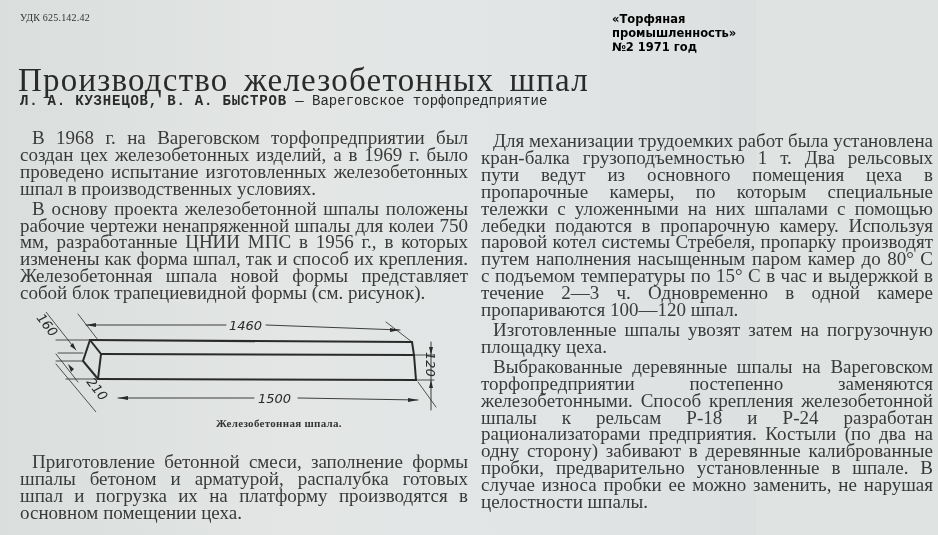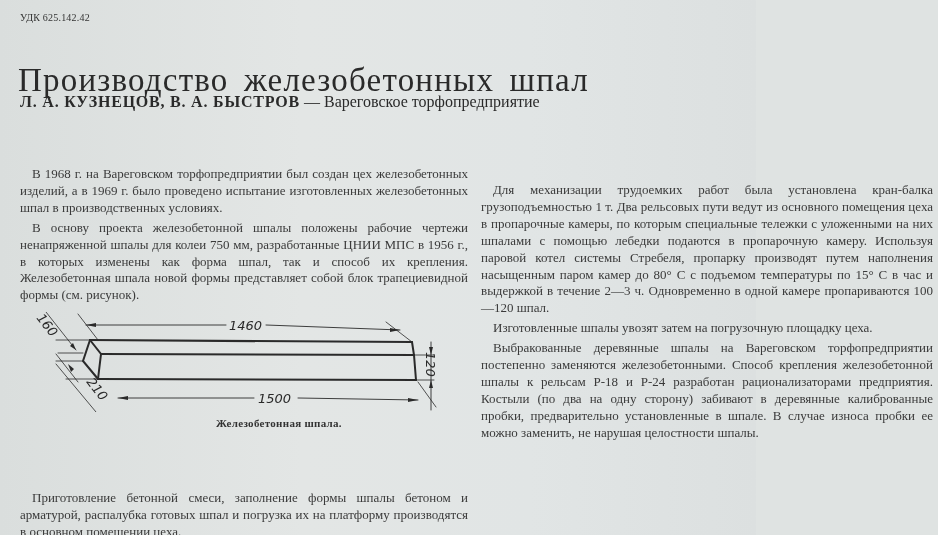--- a/index.html
+++ b/index.html
@@ -24,47 +24,47 @@
       font-size: 11.5px; color: #000;
     }
     .title {
       position: absolute; left: 18px; top: 40px;
       font-size: 33px; color: #2a2a2a; letter-spacing: 1.2px; word-spacing: 6px;
       font-weight: normal;
       text-align: right;
     }
     .authors {
       position: absolute; left: 20px; top: 93px;
-      font-size: 16px; color: #2a2a2a;
+      font-size: 14px; color: #2a2a2a; font-family: Liberation Mono, monospace;
     }
     .authors .names { font-weight: bold; letter-spacing: 0.8px; }
     .col {
-      position: absolute; font-size: 13px; line-height: 16.9px; color: #3a3a3a;
+      position: absolute; font-size: 19px; line-height: 16.9px; color: #3a3a3a;
       text-align: justify;
-      margin-top: 36px;
     }
     .col p { margin: 0; text-indent: 12px; }
     .col p + p { margin-top: 3px; }
     .col-left { left: 20px; top: 130px; width: 448px; }
     .col-left-bottom { left: 20px; top: 454px; width: 448px; }
-    .col-right { left: 481px; top: 146px; width: 452px; }
+    .col-right { left: 481px; top: 133px; width: 452px; }
     .figure {
       position: absolute; left: 26px; top: 312px; width: 420px; height: 100px;
     }
     .caption {
       position: absolute; left: 168px; top: 417px;
       font-size: 11px; font-weight: bold; color: #333; letter-spacing: 0.3px; margin-left: 48px;
     }
   </style>
 </head>
 <body>
 
 <div class="page">
 
   <div class="udk">УДК 625.142.42</div>
+  <div class="journal">«Торфяная промышленность» №2  1971 год</div>
 
   <h1 class="title">Производство железобетонных шпал</h1>
 
   <div class="authors">
     <span class="names">Л. А. КУЗНЕЦОВ, В. А. БЫСТРОВ</span><span> — Вареговское торфопредприятие</span>
   </div>
 
   <div class="col col-left">
     <p>В 1968 г. на Вареговском торфопредприятии был создан цех железобетонных изделий, а в 1969 г. было проведено испытание изготовленных железобетонных шпал в производственных условиях.</p>
     <p>В основу проекта железобетонной шпалы положены рабочие чертежи ненапряженной шпалы для колеи 750 мм, разработанные ЦНИИ МПС в 1956 г., в которых изменены как форма шпал, так и способ их крепления. Железобетонная шпала новой формы представляет собой блок трапециевидной формы (см. рисунок).</p>

